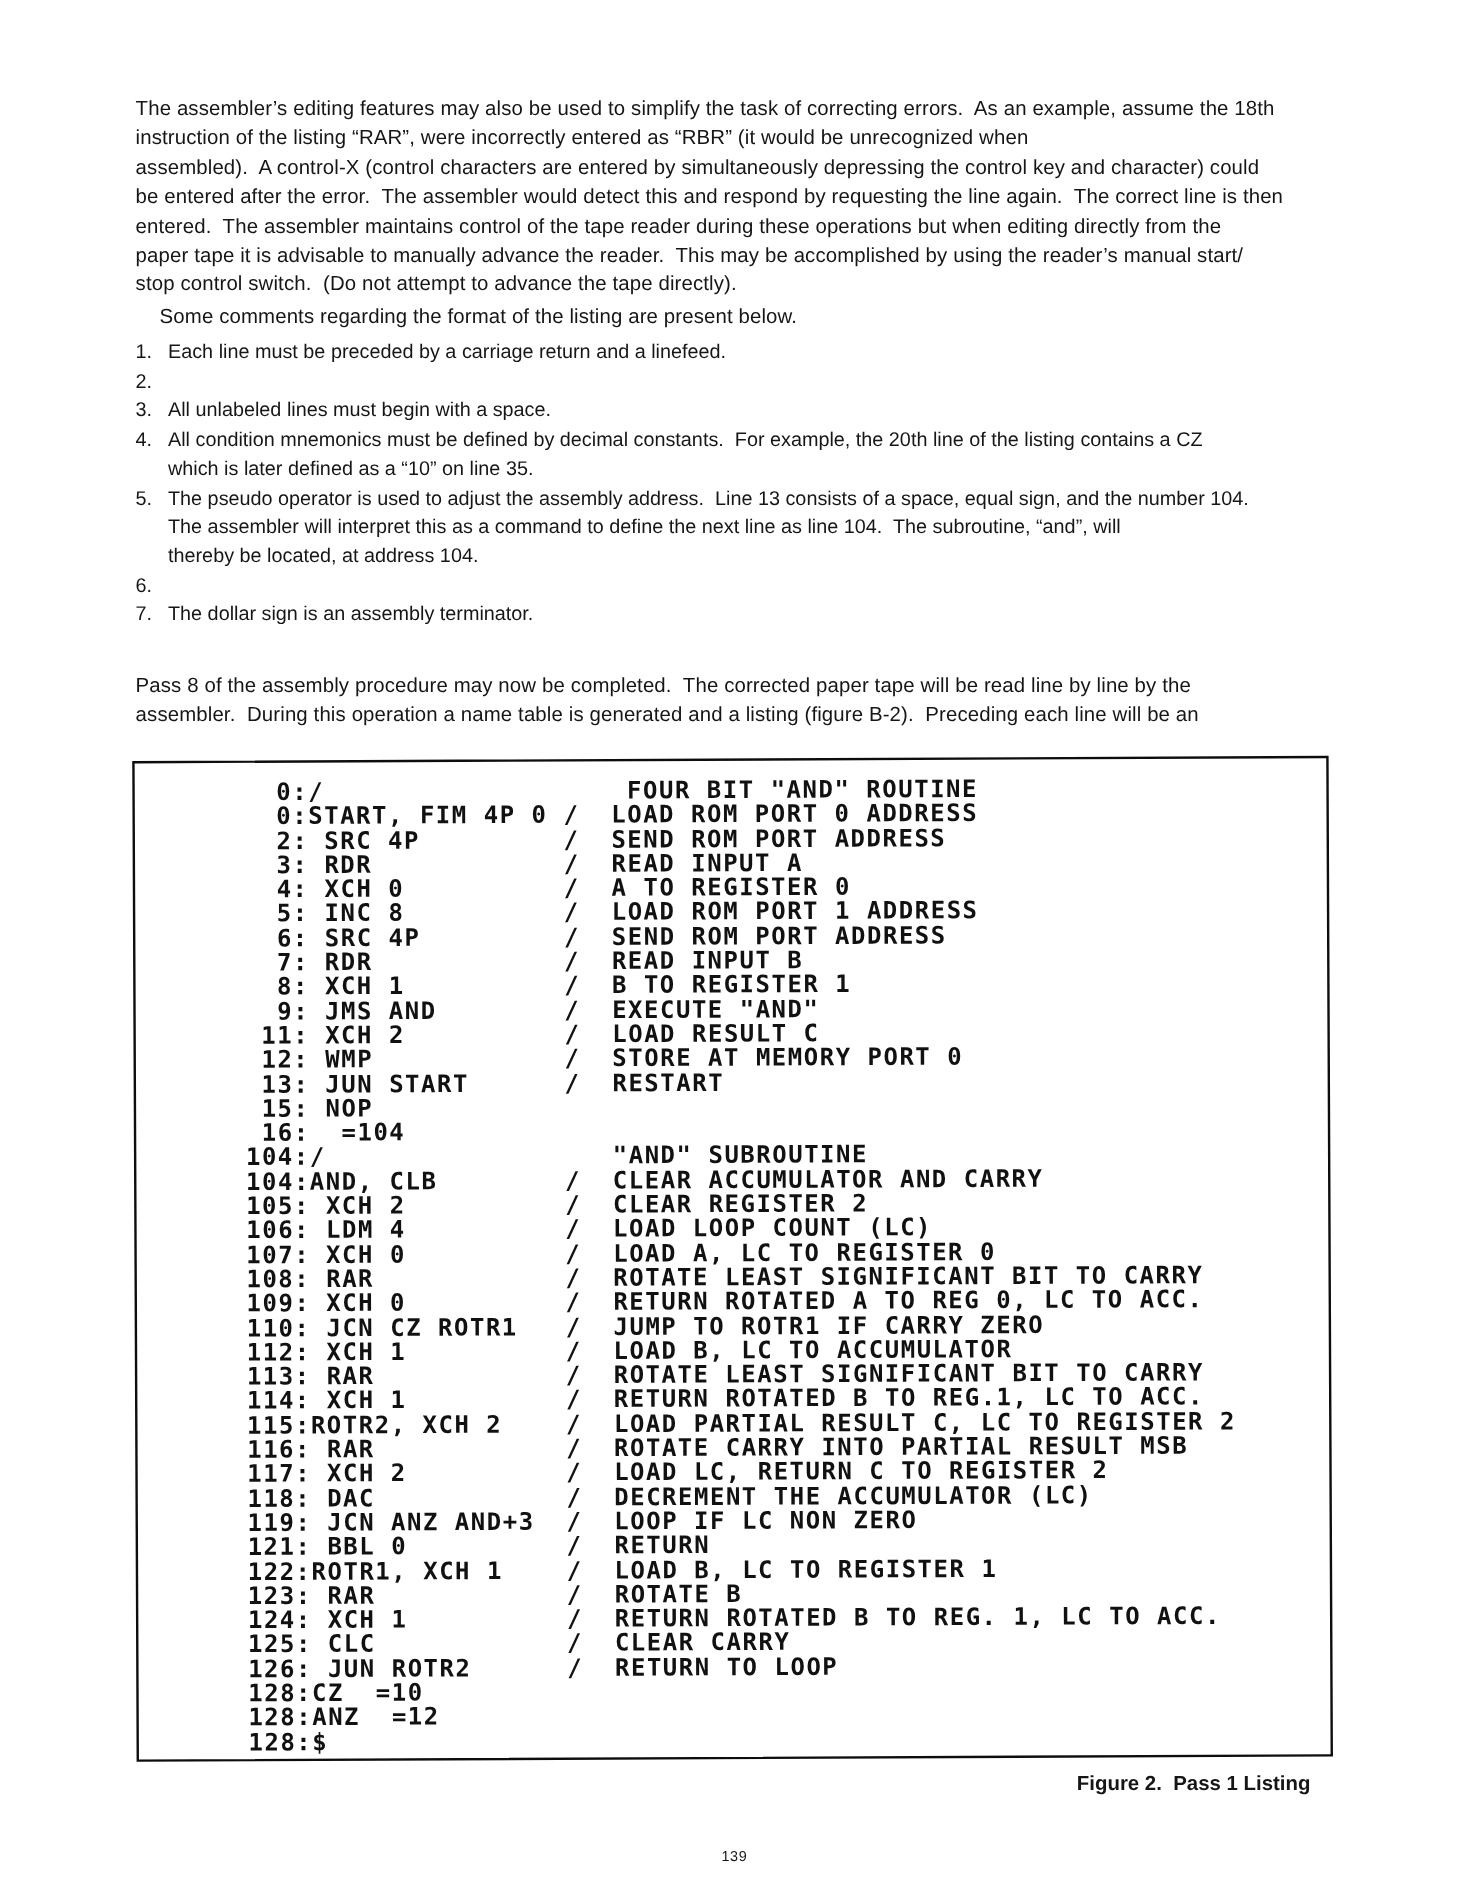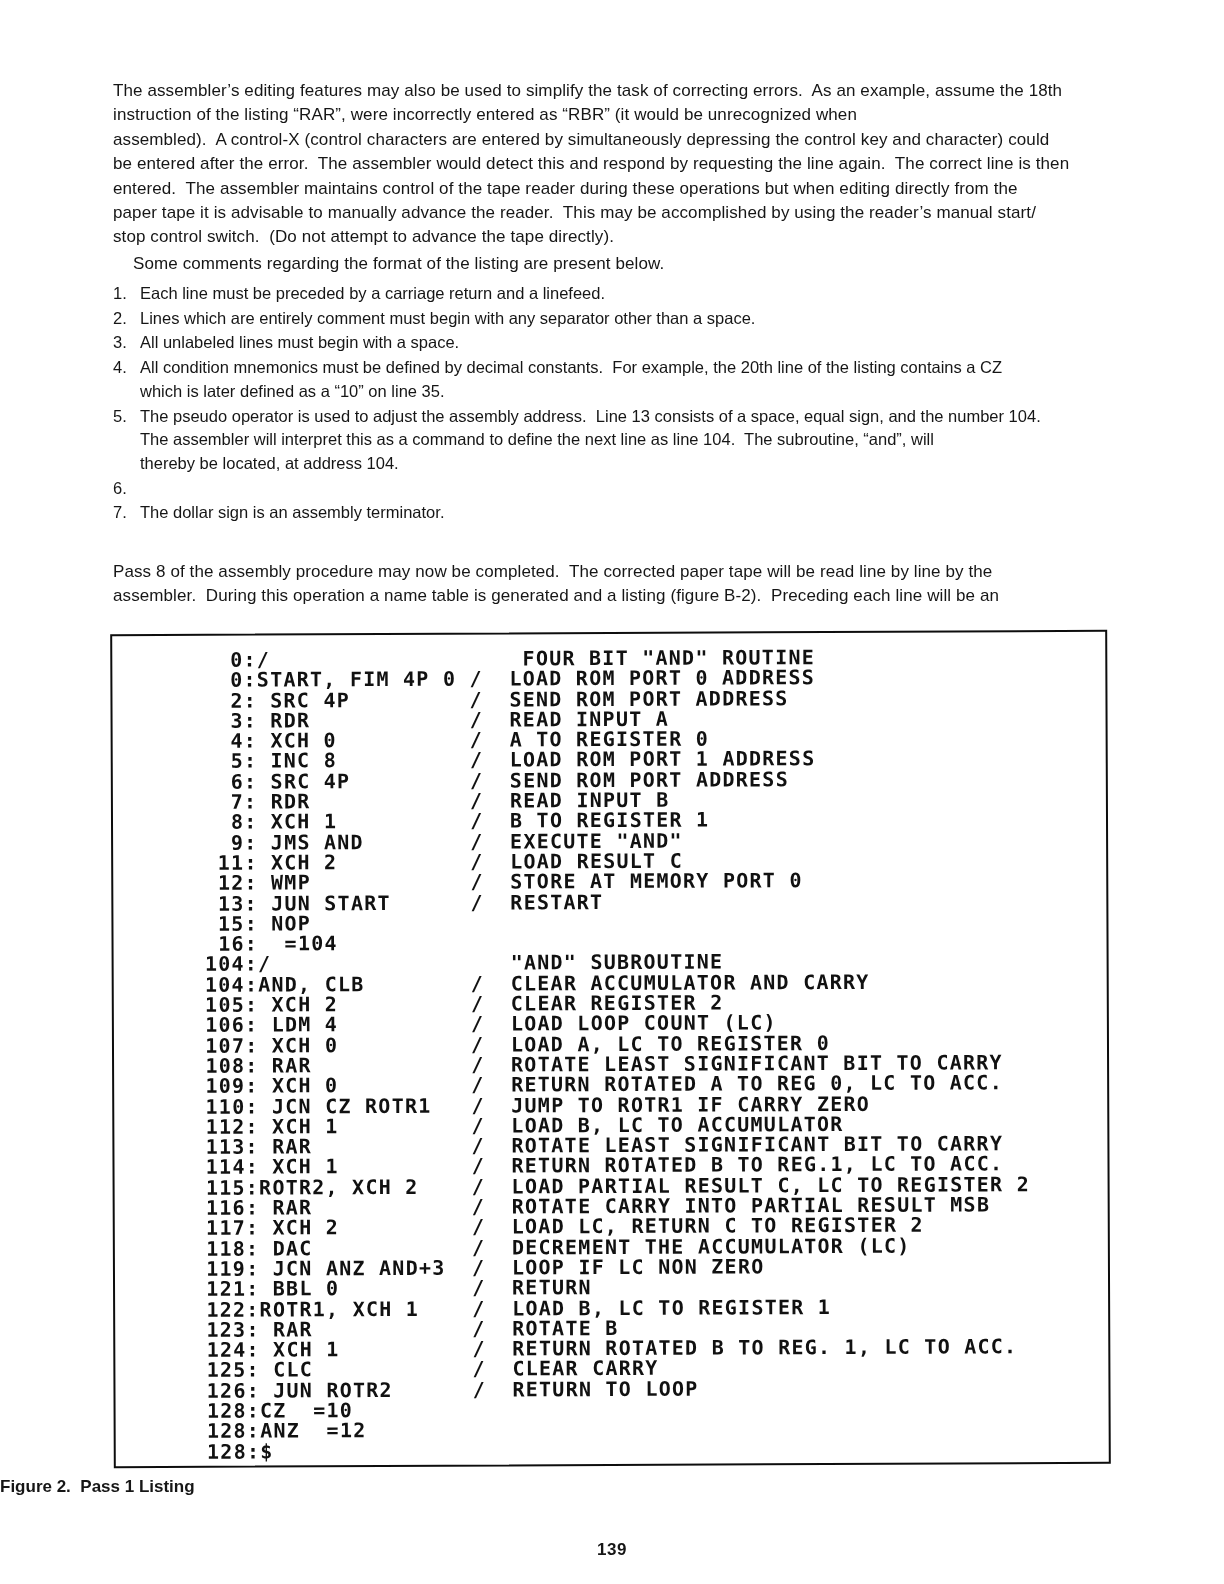--- a/index.html
+++ b/index.html
@@ -44,30 +44,30 @@
     font-family: "DejaVu Sans Mono", monospace;
     font-weight: bold;
     font-size: 20px;
     line-height: 20.3px;
     letter-spacing: 1.25px;
     color: #111111;
     white-space: pre;
   }
   .figure-caption {
     left: 0; top: 1477px; width: 1092px;
-    text-align: left;
+    text-align: right;
     font-size: 17px;
     font-weight: bold;
     white-space: pre;
   }
   .page-number {
     left: 0; top: 1540px; width: 1224px;
     text-align: center;
-    font-size: 17px;
-    font-weight: 700;
+    font-size: 12px;
+    font-weight: 400;
     letter-spacing: 0.5px;
   }
 </style>
 </head>
 <body>
 
 <div class="page">
 
   <div class="abs bodytext para-intro">The assembler’s editing features may also be used to simplify the task of correcting errors.  As an example, assume the 18th
 instruction of the listing “RAR”, were incorrectly entered as “RBR” (it would be unrecognized when
@@ -81,21 +81,20 @@
 
   <div class="abs comments">
 
       <div class="comment-item">
         <span class="comment-num">1.</span>
         <div class="comment-txt">Each line must be preceded by a carriage return and a linefeed.</div>
       </div>
 
       <div class="comment-item">
         <span class="comment-num">2.</span>
-        <div class="comment-txt">Lines which are entirely comment must begin with any separator other than a space.</div>
       </div>
 
       <div class="comment-item">
         <span class="comment-num">3.</span>
         <div class="comment-txt">All unlabeled lines must begin with a space.</div>
       </div>
 
       <div class="comment-item">
         <span class="comment-num">4.</span>
         <div class="comment-txt">All condition mnemonics must be defined by decimal constants.  For example, the 20th line of the listing contains a CZ

